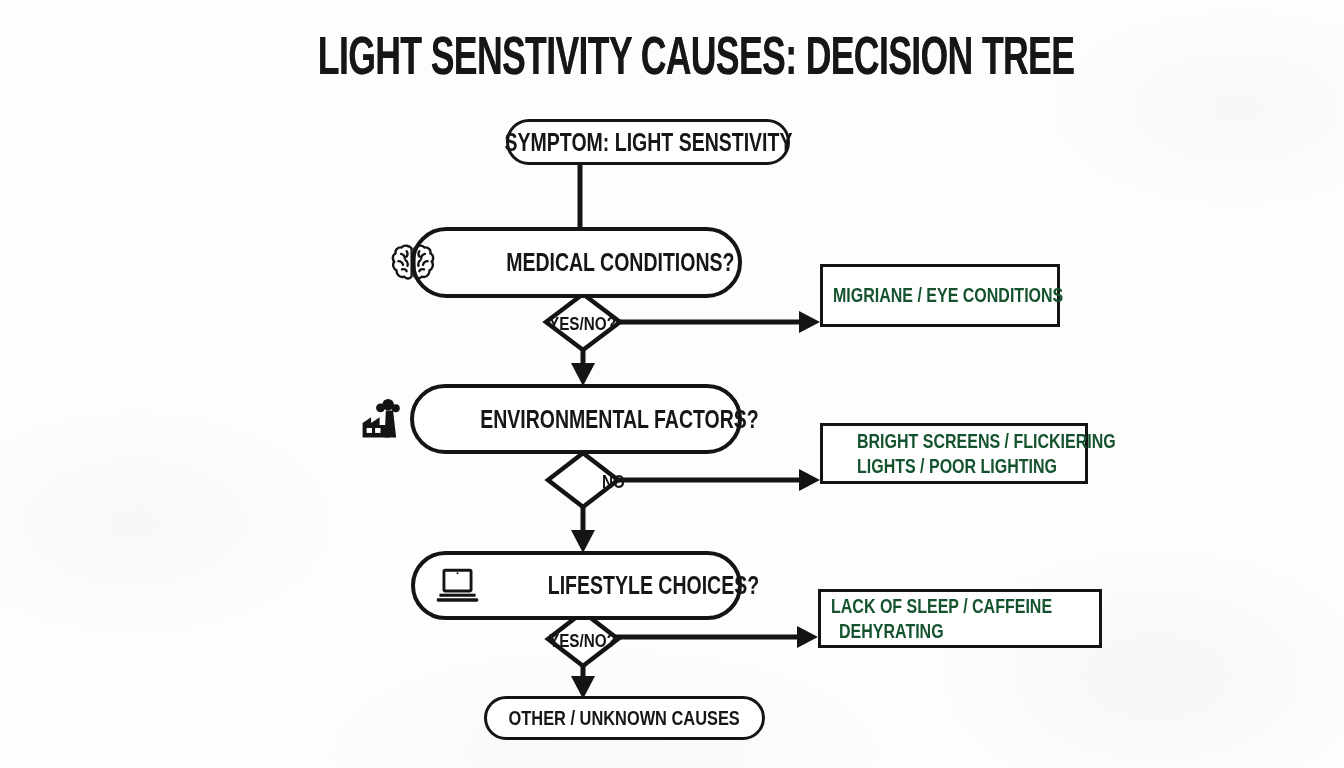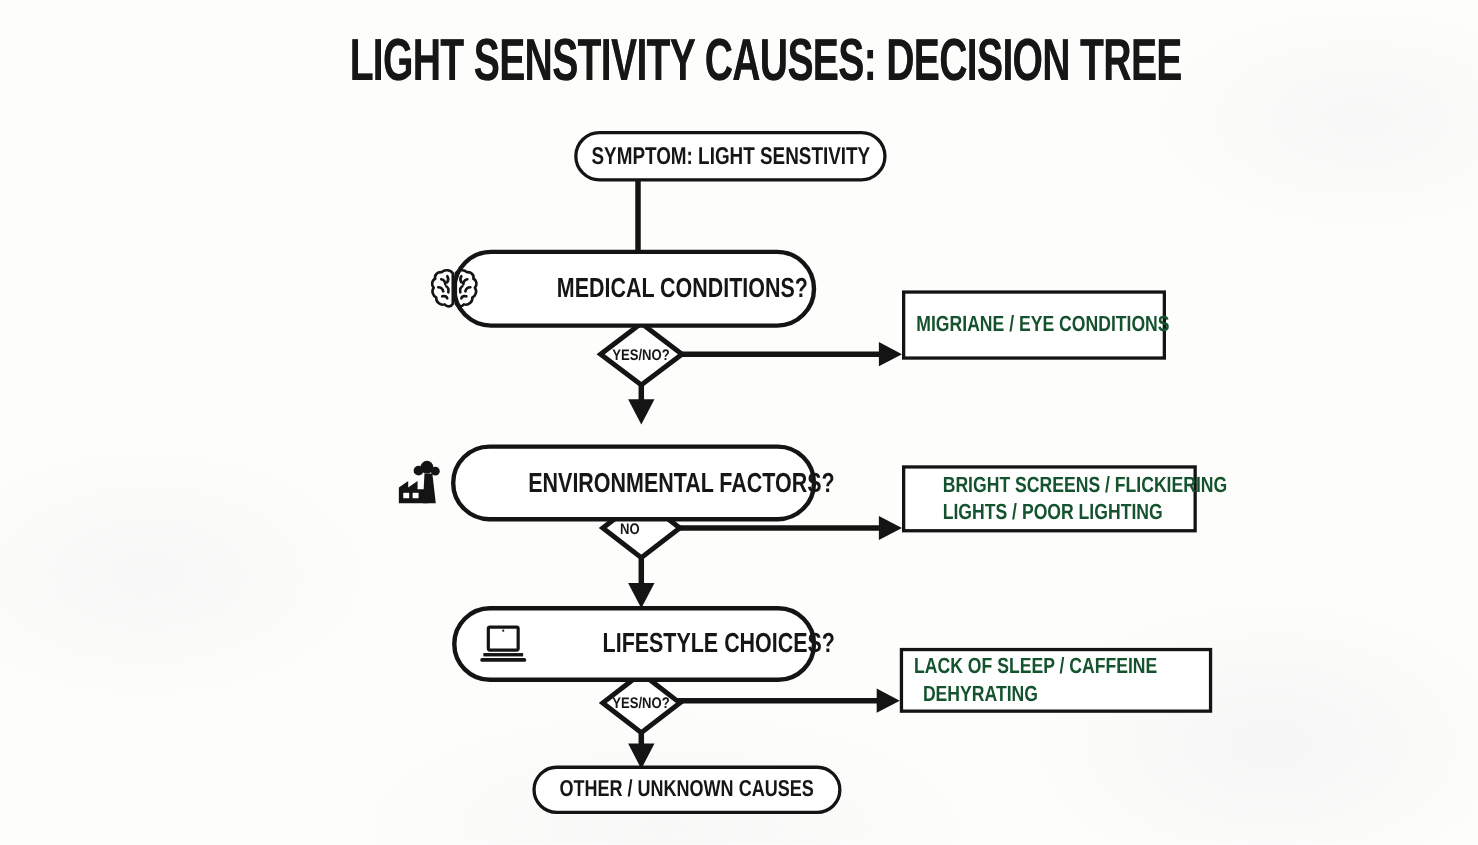--- a/index.html
+++ b/index.html
@@ -29,46 +29,46 @@
   }
   #title .cond{transform:scaleX(0.66);}
 
   .pill{
     position:absolute;background:#fff;border:4px solid #141414;
     display:flex;align-items:center;justify-content:center;
     box-sizing:border-box;
   }
   .pill .label{font-weight:700;color:#161616;text-align:center;}
 
-  #symptom{left:522px;top:119px;width:284px;height:46px;border-width:3.5px;border-radius:24px;font-size:22px;}
+  #symptom{left:506px;top:119px;width:284px;height:46px;border-width:3.5px;border-radius:24px;font-size:25px;}
   #terminal{left:484px;top:696px;width:281px;height:44px;border-width:3.5px;border-radius:23px;font-size:21px;}
 
   .qpill{padding:0 16px;gap:35px;}
   #q-medical{left:411px;top:227px;width:331px;height:71px;border-radius:36px;}
-  #q-environment{left:410px;top:384px;width:332px;height:70px;border-radius:36px;margin-top:20px;}
+  #q-environment{left:410px;top:384px;width:332px;height:70px;border-radius:36px;}
   #q-lifestyle{left:411px;top:551px;width:331px;height:69px;border-radius:36px;justify-content:space-between;}
   .qpill .icon{flex:0 0 52px;display:flex;align-items:center;justify-content:center;}
   .qpill .label{flex:1;font-size:25px;}
 
   .rbox{
     position:absolute;background:#fff;border:3.5px solid #141414;box-sizing:border-box;
     display:flex;flex-direction:column;justify-content:center;
     padding:4px 10px;font-weight:700;font-size:20px;line-height:1.22;color:#14532d;
   }
   #r-medical{left:820px;top:264px;width:240px;height:63px;}
   #r-environment{left:820px;top:423px;width:268px;height:61px;padding-left:34px;}
   #r-lifestyle{left:818px;top:589px;width:284px;height:59px;}
   #r-medical .line-2 .cond-left{padding-left:5px;}
   #r-lifestyle .line-2 .cond-left{padding-left:10px;}
 
   .diamond-label{
-    position:absolute;width:80px;text-align:center;font-weight:700;font-size:14px;color:#161616;
+    position:absolute;width:80px;text-align:center;font-weight:700;font-size:18px;color:#161616;
   }
   #d1-label{left:543px;top:314px;}
-  #d2-label{left:532px;top:472px;}
+  #d2-label{left:573px;top:472px;}
   #d3-label{left:543px;top:631px;}
   .diamond-label .cond{transform:scaleX(0.85);}
 
   #connectors{position:absolute;left:0;top:0;}
 </style>
 </head>
 <body>
 
 <div id="stage">
 

